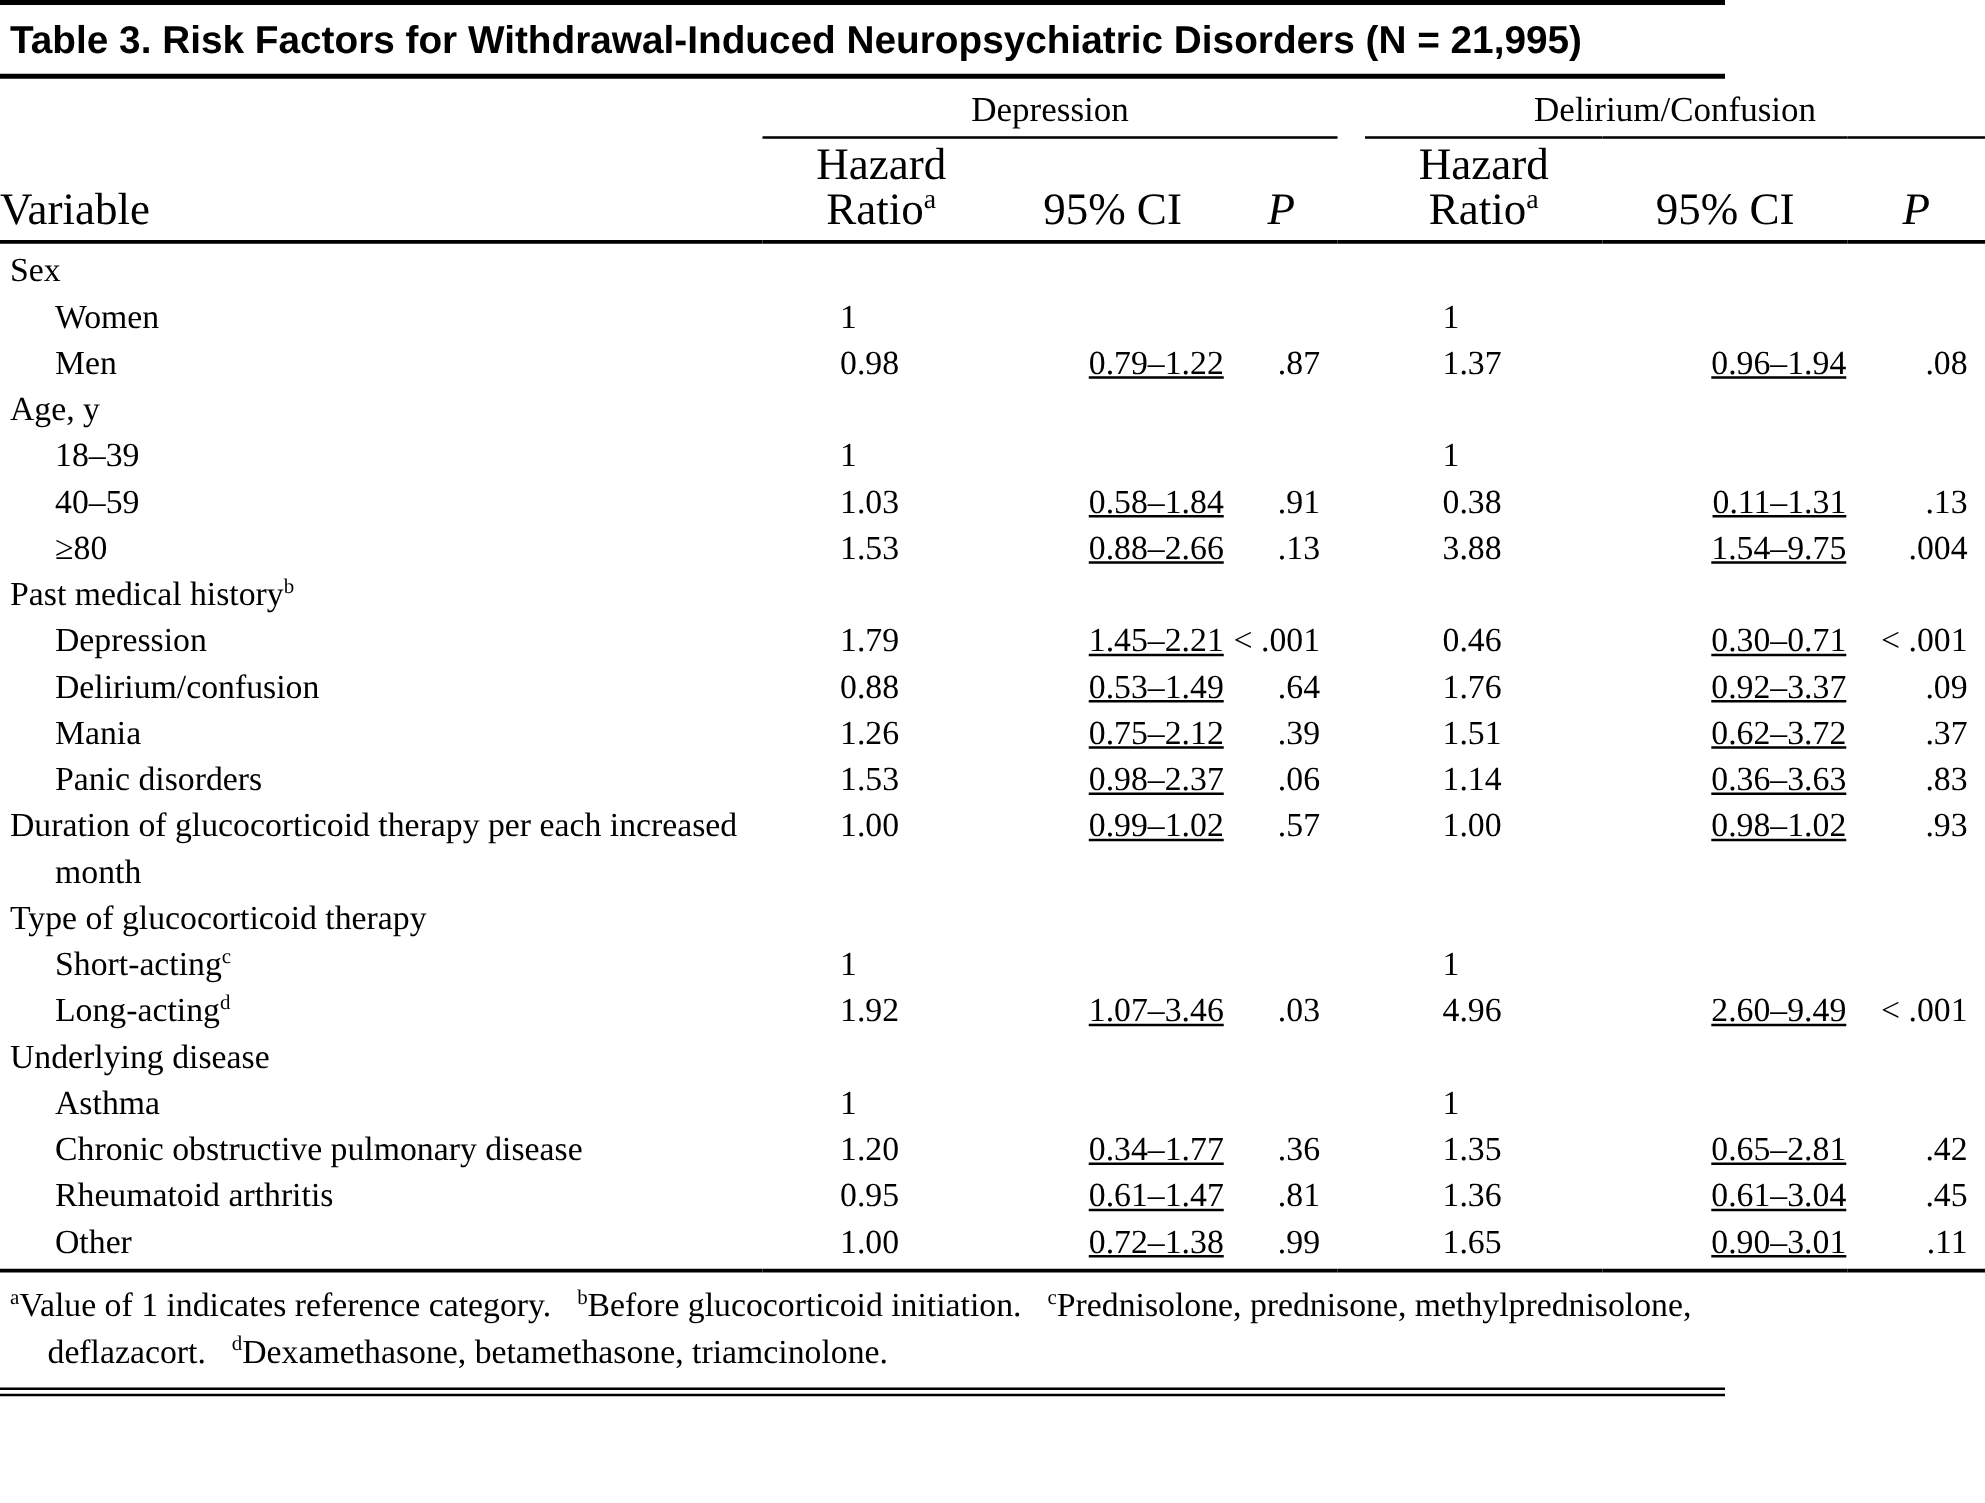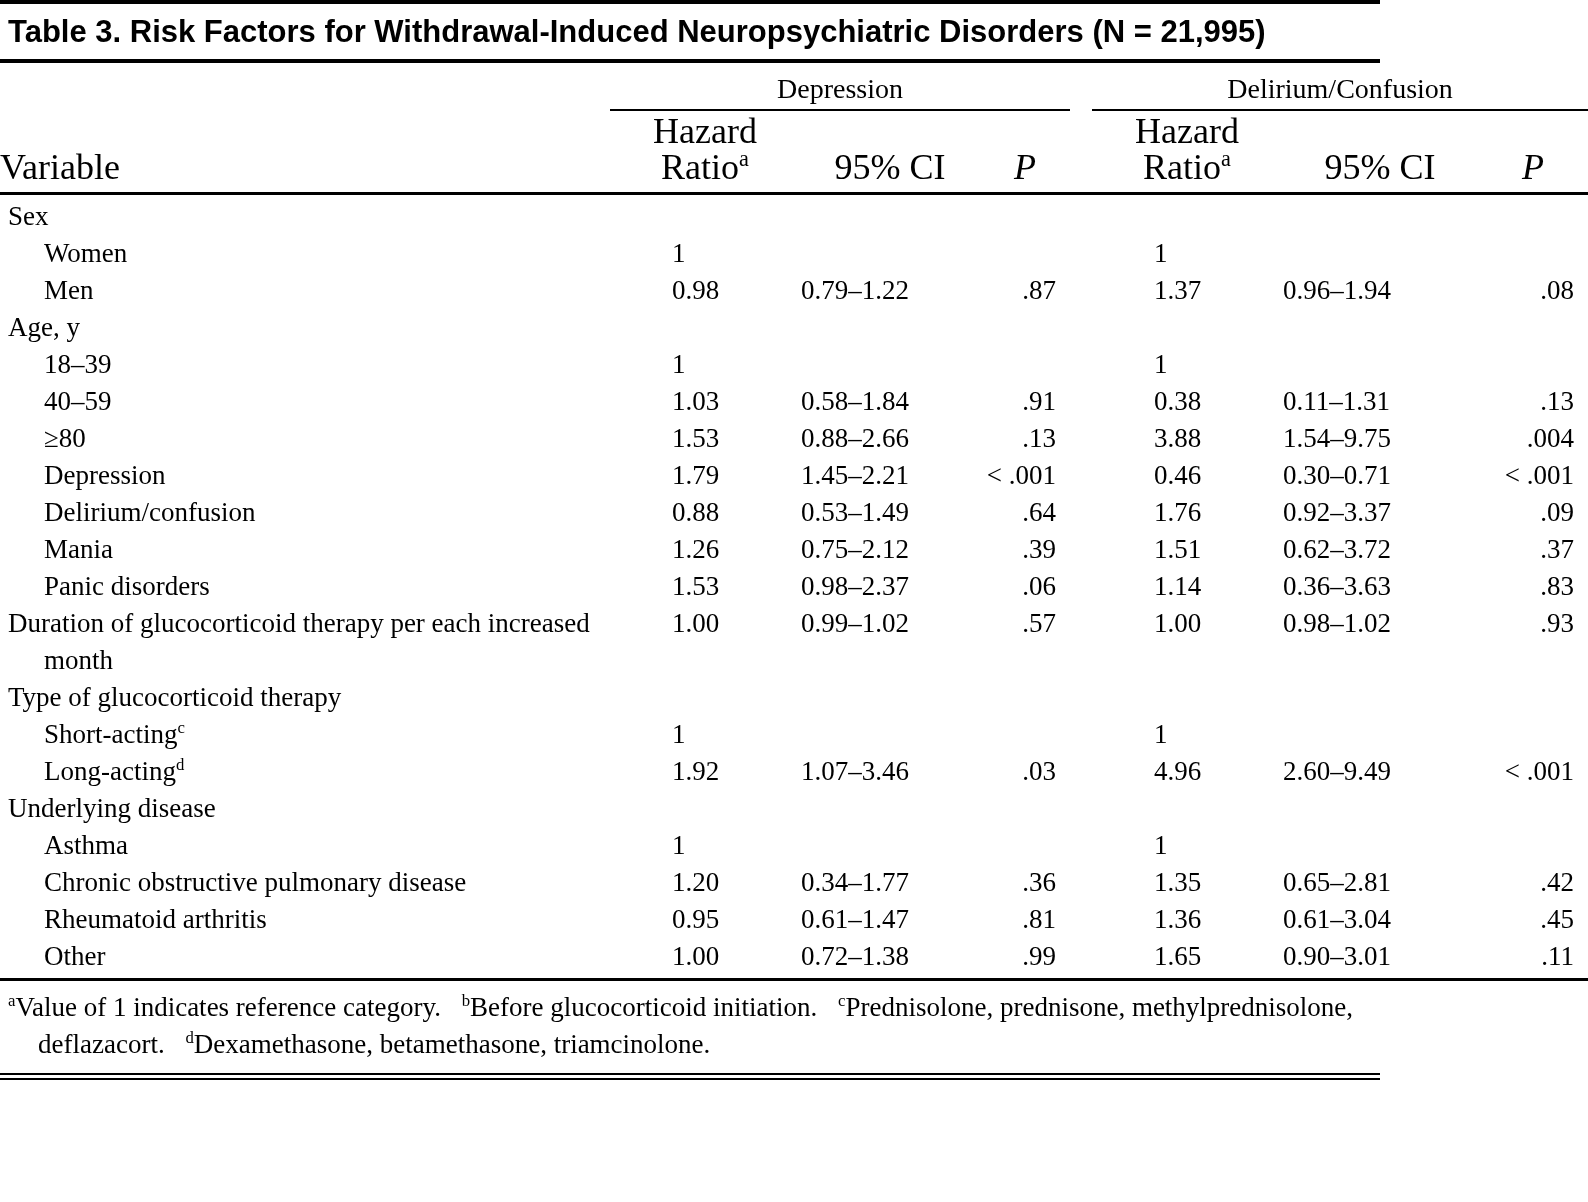--- a/index.html
+++ b/index.html
@@ -49,21 +49,21 @@
     line-height: 37px;
     padding-top: 0;
     padding-bottom: 0;
   }
   tbody tr:first-child td { padding-top: 3px; }
   tbody tr:last-child td { border-bottom: 3px solid #000; padding-bottom: 3px; }
 
   td.c-var.lv0 { padding-left: 44px; text-indent: -36px; }
   td.c-var.lv1 { padding-left: 80px; text-indent: -36px; }
   td.c-hr { text-align: left; padding-left: 62px; white-space: nowrap; }
-  td.c-ci { text-align: left; white-space: nowrap; }
+  td.c-ci { text-align: right; white-space: nowrap; text-decoration: underline; }
   td.c-p  { text-align: right; padding-right: 14px; white-space: nowrap; }
 
   sup { font-size: 0.62em; line-height: 0; }
 
   .footnote {
     font-size: 27px;
     line-height: 37px;
     padding: 8px 0 8px 38px;
     text-indent: -30px;
     max-width: 1400px;
@@ -179,20 +179,30 @@
       <td class="c-var lv1"><span class="lbl">≥80</span><sup class="lbl-sup"></sup></td>
       <td class="c-hr">1.53</td>
       <td class="c-ci">0.88–2.66</td>
       <td class="c-p">.13</td>
       <td></td>
       <td class="c-hr">3.88</td>
       <td class="c-ci">1.54–9.75</td>
       <td class="c-p">.004</td>
     </tr>
 
+    <tr class="section-row">
+      <td class="c-var lv0"><span class="lbl">Past medical history</span><sup class="lbl-sup">b</sup></td>
+      <td class="c-hr"></td>
+      <td class="c-ci"></td>
+      <td class="c-p"></td>
+      <td></td>
+      <td class="c-hr"></td>
+      <td class="c-ci"></td>
+      <td class="c-p"></td>
+    </tr>
 
     <tr>
       <td class="c-var lv1"><span class="lbl">Depression</span><sup class="lbl-sup"></sup></td>
       <td class="c-hr">1.79</td>
       <td class="c-ci">1.45–2.21</td>
       <td class="c-p">&lt; .001</td>
       <td></td>
       <td class="c-hr">0.46</td>
       <td class="c-ci">0.30–0.71</td>
       <td class="c-p">&lt; .001</td>

